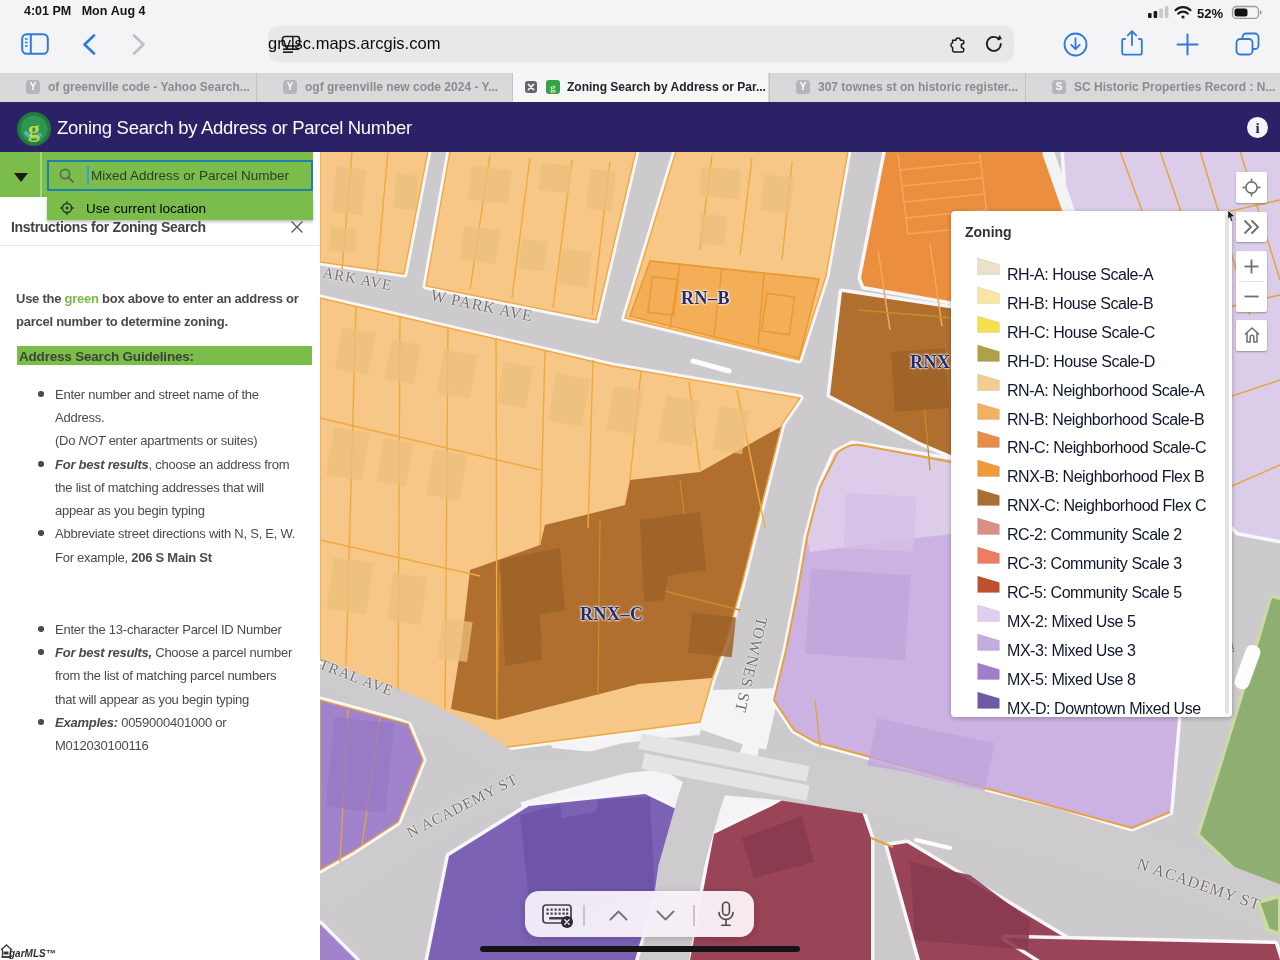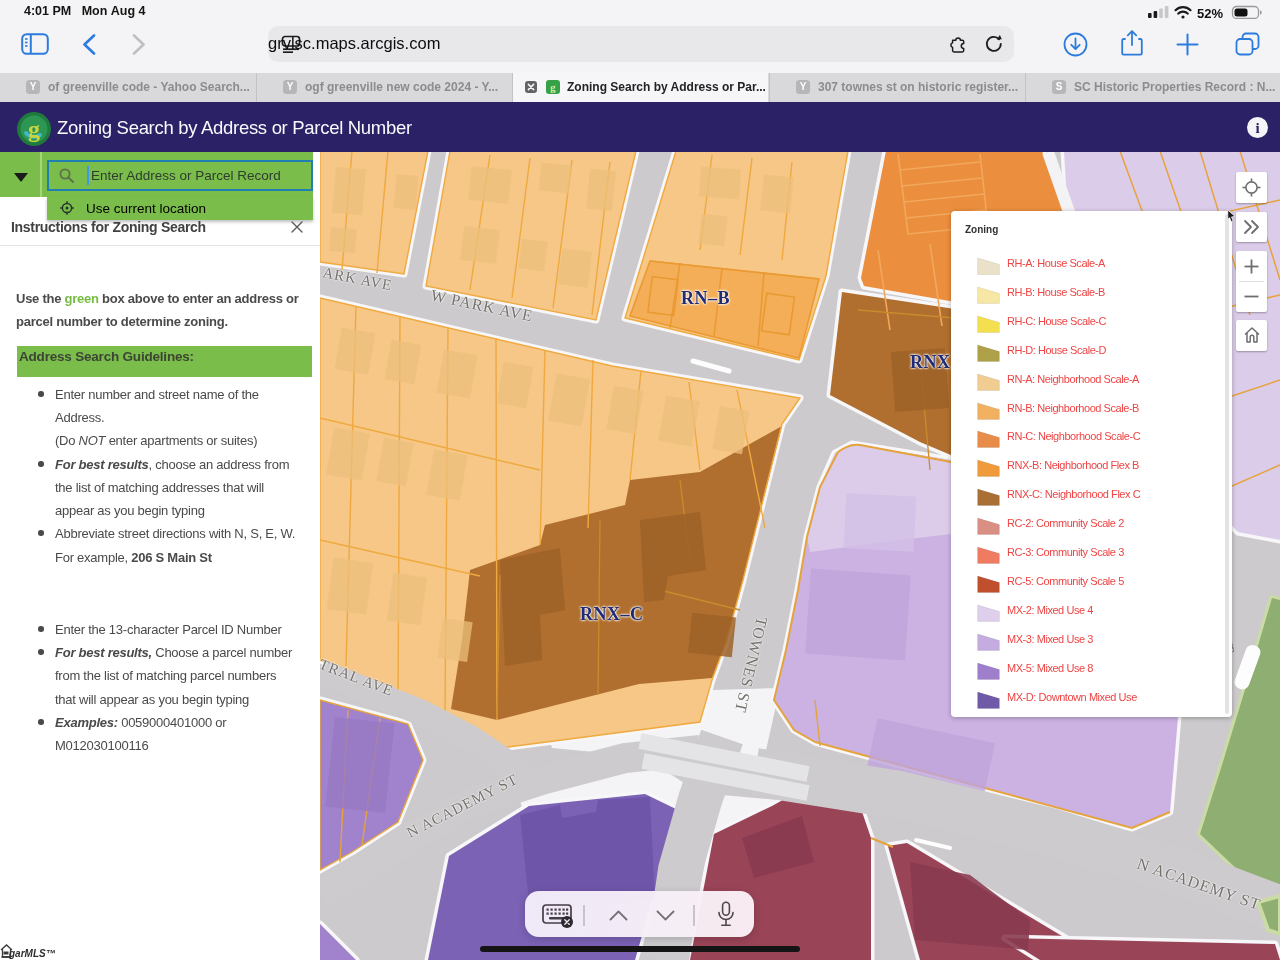--- a/index.html
+++ b/index.html
@@ -22,29 +22,29 @@
   
   #sidebar { position:absolute; left:0; top:152px; width:320px; height:808px; background:#FFFFFF; }
   #greenbar { position:absolute; left:0; top:0; width:313px; height:45px; background:#7ABD4A; }
   #searchbox { position:absolute; left:47px; top:8px; width:266px; height:31px; border:2px solid #1E7FB0; background:#7ABD4A; }
   #suggest { position:absolute; left:47px; top:45px; width:266px; height:23px; background:#7ABD4A; box-shadow:0 2px 3px rgba(0,0,0,0.25); }
   .sbtext { font-size:13.5px; color:#2E3D30; }
   #instrhead { position:absolute; left:11px; top:67px; font-size:14px; font-weight:700; color:#414141; letter-spacing:-0.3px; }
   #body-text { position:absolute; left:4px; top:0; width:320px; height:809px;margin-top:12px; }
   .ln { position:absolute; font-size:13px; color:#4A4A4A; white-space:nowrap; letter-spacing:-0.25px; }
   .b { font-weight:700; }
-  .gbar { position:absolute; left:13px; width:295px; height:31px; background:#7ABD4A; }
+  .gbar { position:absolute; left:13px; width:295px; height:19px; background:#7ABD4A; }
   .gbar span { position:absolute; left:2px; top:3px; font-size:13.5px; font-weight:700; color:#3C4436; letter-spacing:-0.2px; }
   .dot { position:absolute; width:5.5px; height:5.5px; border-radius:50%; background:#4A4A4A; }
   
   #legend { position:absolute; left:951px; top:211px; width:281px; height:506px; background:#FFFFFF; border-radius:4px; box-shadow:0 1px 5px rgba(0,0,0,0.28); }
-  #legend h3 { position:absolute; left:14px; top:13px; font-size:10px; font-weight:700; color:#323232; }
+  #legend h3 { position:absolute; left:14px; top:13px; font-size:14px; font-weight:700; color:#323232; }
   .lrow { position:absolute; left:0; width:281px; height:29px; }
   .lrow svg { position:absolute; left:26px; top:4px; }
-  .lrow span { position:absolute; left:56px; top:7px; font-size:11px; color:#ef4444; letter-spacing:-0.45px; white-space:nowrap; }
+  .lrow span { position:absolute; left:56px; top:16px; font-size:16px; color:#0f172a; letter-spacing:-0.45px; white-space:nowrap; }
   
   .mbtn { position:absolute; left:1236px; width:31px; background:#FFFFFF; border-radius:2px; box-shadow:0 1px 2px rgba(0,0,0,0.3); }
   
   #kbar { position:absolute; left:525px; top:891px; width:229px; height:46px; border-radius:14px;
           background:linear-gradient(90deg, rgba(243,238,250,0.97), rgba(250,240,245,0.97));
           box-shadow:0 2px 8px rgba(0,0,0,0.18); }
   #homeind { position:absolute; left:480px; top:946px; width:320px; height:5.5px; border-radius:3px; background:#141414; }
 </style>
 </head>
 <body>
@@ -349,21 +349,21 @@
     <svg class="abs" style="left:14px;top:21px" width="14" height="9" viewBox="0 0 14 9">
         <path d="M0 0 h14 l-7 9 Z" fill="#1b1b1b"></path>
       </svg>
     <div class="abs" style="left:40px;top:0;width:2px;height:45px;background:#A8D37F;"></div>
     <div id="searchbox">
       <svg class="abs" style="left:10px;top:6px" width="15" height="15" viewBox="0 0 15 15">
         <circle cx="6" cy="6" r="4.6" fill="none" stroke="#5F6F4D" stroke-width="1.8"></circle>
         <line x1="9.5" y1="9.5" x2="14" y2="14" stroke="#5F6F4D" stroke-width="1.8" stroke-linecap="round"></line>
       </svg>
       <div class="abs" style="left:38px;top:4px;width:2px;height:19px;background:#3C99EE;"></div>
-      <div class="abs sbtext" style="left:42px;top:6px;">Enter Address or Parcel Record</div>
+      <div class="abs sbtext" style="left:42px;top:6px;">Mixed Address or Parcel Number</div>
     </div>
     <div id="suggest">
       <svg class="abs" style="left:13px;top:4px" width="14" height="14" viewBox="0 0 14 14">
         <circle cx="7" cy="7" r="4.6" fill="none" stroke="#26352B" stroke-width="1.5"></circle>
         <circle cx="7" cy="7" r="1.5" fill="#26352B"></circle>
         <g stroke="#26352B" stroke-width="1.5">
             <line x1="7" y1="0.2" x2="7" y2="2.6"></line>
             <line x1="7" y1="11.4" x2="7" y2="13.8"></line>
             <line x1="0.2" y1="7" x2="2.6" y2="7"></line>
             <line x1="11.4" y1="7" x2="13.8" y2="7"></line>
@@ -487,21 +487,21 @@
         <div class="lrow" style="top:356.9px">
           <svg width="23" height="21" viewBox="0 0 23 21">
             <polygon points="0.6,4 22.4,10.5 22.4,20.4 0.6,20.4" fill="#BF4F2D" stroke="rgba(0,0,0,0.10)" stroke-width="0.8"></polygon>
           </svg>
           <span>RC-5: Community Scale 5</span>
         </div>
         <div class="lrow" style="top:385.79999999999995px">
           <svg width="23" height="21" viewBox="0 0 23 21">
             <polygon points="0.6,4 22.4,10.5 22.4,20.4 0.6,20.4" fill="#DED0EC" stroke="rgba(0,0,0,0.10)" stroke-width="0.8"></polygon>
           </svg>
-          <span>MX-2: Mixed Use 4</span>
+          <span>MX-2: Mixed Use 5</span>
         </div>
         <div class="lrow" style="top:414.7px">
           <svg width="23" height="21" viewBox="0 0 23 21">
             <polygon points="0.6,4 22.4,10.5 22.4,20.4 0.6,20.4" fill="#C5ACE0" stroke="rgba(0,0,0,0.10)" stroke-width="0.8"></polygon>
           </svg>
           <span>MX-3: Mixed Use 3</span>
         </div>
         <div class="lrow" style="top:443.59999999999997px">
           <svg width="23" height="21" viewBox="0 0 23 21">
             <polygon points="0.6,4 22.4,10.5 22.4,20.4 0.6,20.4" fill="#9F7FCC" stroke="rgba(0,0,0,0.10)" stroke-width="0.8"></polygon>

